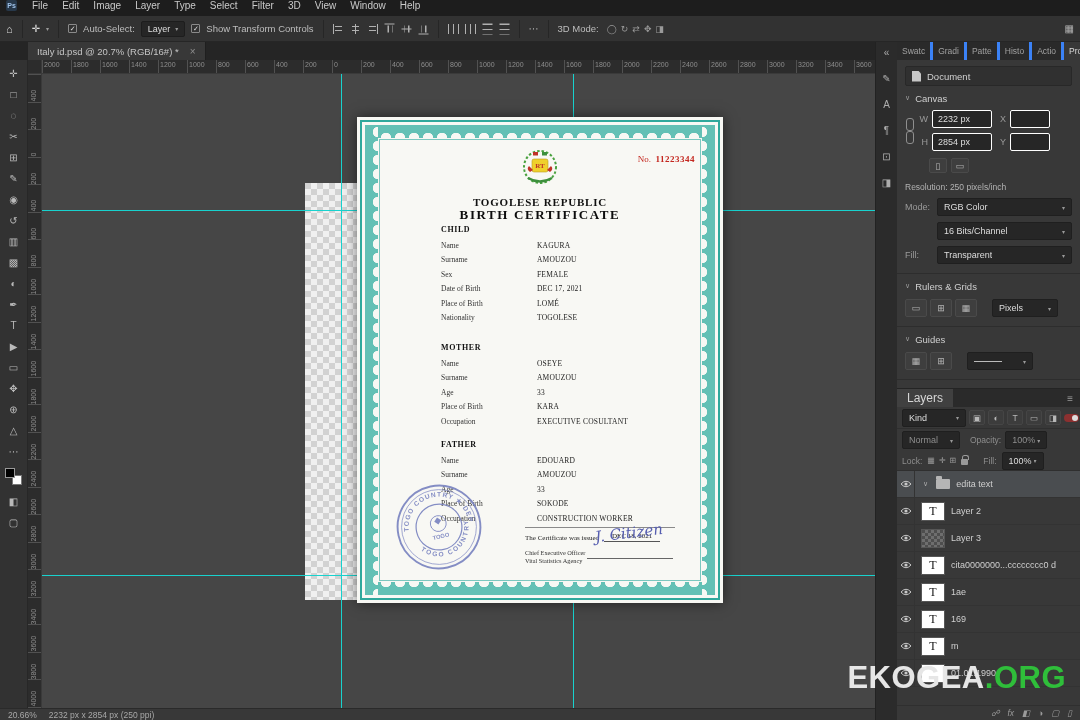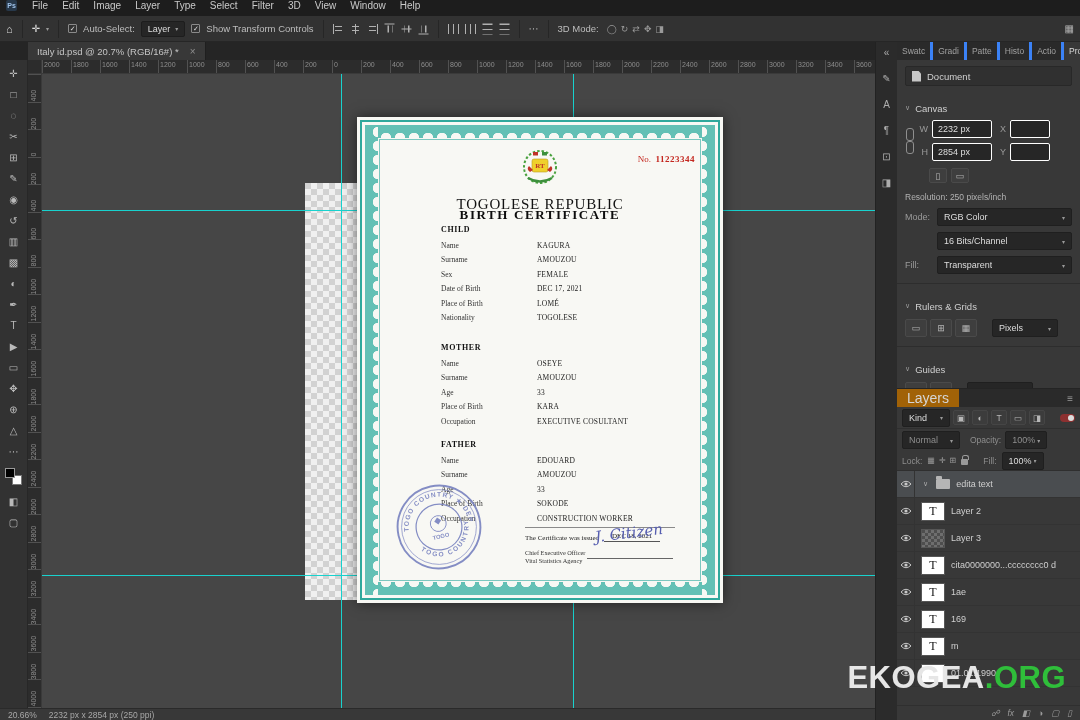--- a/index.html
+++ b/index.html
@@ -65,21 +65,21 @@
   .cf1{position:absolute;inset:3px;border:2px solid #2fa89c}
   .cf2{position:absolute;inset:22px;border:1px solid #7cc7bf}
   .sc{position:absolute;background-color:#63c0b5;background-repeat:repeat}
   .sc-t{top:8px;left:8px;right:8px;height:13px;background-image:radial-gradient(circle at 7px 13px,#f8f8f4 5px,rgba(0,0,0,0) 5.5px);background-size:14px 13px;background-repeat:repeat-x}
   .sc-b{bottom:8px;left:8px;right:8px;height:13px;background-image:radial-gradient(circle at 7px 0,#f8f8f4 5px,rgba(0,0,0,0) 5.5px);background-size:14px 13px;background-repeat:repeat-x}
   .sc-l{left:8px;top:8px;bottom:8px;width:13px;background-image:radial-gradient(circle at 13px 7px,#f8f8f4 5px,rgba(0,0,0,0) 5.5px);background-size:13px 14px;background-repeat:repeat-y}
   .sc-r{right:8px;top:8px;bottom:8px;width:13px;background-image:radial-gradient(circle at 0 7px,#f8f8f4 5px,rgba(0,0,0,0) 5.5px);background-size:13px 14px;background-repeat:repeat-y}
   .cert-no{position:absolute;right:28px;top:37px;font-size:9px;color:#c4271f}
   .cert-no b{letter-spacing:.5px}
   .coat{position:absolute;left:50%;transform:translateX(-50%);top:29px}
-  .cert-republic{position:absolute;left:0;right:0;top:79px;text-align:center;font-size:15px;font-weight:normal;letter-spacing:.8px;color:#111}
+  .cert-republic{position:absolute;left:0;right:0;top:79px;text-align:center;font-size:11px;font-weight:bold;letter-spacing:.8px;color:#111}
   .cert-title{position:absolute;left:0;right:0;top:90px;text-align:center;font-size:13px;font-weight:bold;letter-spacing:1.6px;color:#0d0d0d}
   .cert-sec{position:absolute;left:84px;width:256px}
   .sec-child{top:108px}.sec-mother{top:226px}.sec-father{top:323px}
   .sec-h{font-size:8px;font-weight:bold;letter-spacing:.6px;color:#111;height:16px}
   .crow{height:14.4px;display:flex;align-items:flex-start}
   .cl{flex:0 0 96px;font-size:7.5px;color:#333}
   .cv{font-size:7.5px;color:#1c1c1c;letter-spacing:.2px}
   .issued{position:absolute;left:168px;top:410px;width:150px;border-top:1px solid #8a8a8a;padding-top:4px;display:flex;align-items:flex-end;gap:5px;font-size:7px;color:#222}
   .idate{border-bottom:1px solid #555;padding:0 8px 1px;white-space:nowrap}
   .officer{position:absolute;left:168px;top:432px;font-size:6.3px;line-height:1.3;color:#333}
@@ -89,21 +89,21 @@
 
   
   .iconstrip{position:absolute;top:42px;right:183px;width:22px;bottom:0;background:#2b2b2b;border-left:1px solid #222;display:flex;flex-direction:column;align-items:center;padding-top:5px;gap:15px;z-index:9;font-size:10px;color:#adadad}
   .rightcol{position:absolute;top:42px;right:0;width:183px;bottom:0;background:#383838;z-index:9;font-size:9px;color:#c3c3c3;overflow:hidden}
   .ptabs{height:18px;background:#2a2a2a;display:flex;align-items:stretch;font-size:8.5px;color:#a0a0a0;overflow:hidden}
   .ptab{padding:0 5px;display:flex;align-items:center;border-right:3px solid #3b82f6;white-space:nowrap}
   .ptab.active{background:#383838;color:#dadada}
   .props{padding:6px 8px 0}
   .doc-row{height:20px;background:#303030;border:1px solid #282828;border-radius:2px;display:flex;align-items:center;gap:6px;padding:0 6px;color:#d0d0d0;font-size:9.5px}
   .doc-ico{width:9px;height:11px;background:#c7c7c7;clip-path:polygon(0 0,68% 0,100% 28%,100% 100%,0 100%);flex:none}
-  .sec-head{display:flex;align-items:center;gap:5px;height:20px;color:#cfcfcf;font-size:9.5px;margin-top:12px}
+  .sec-head{display:flex;align-items:center;gap:5px;height:20px;color:#cfcfcf;font-size:9.5px;margin-top:2px}
   .chev{font-size:7px;color:#9a9a9a}
   .dims{display:flex;align-items:center;gap:4px;margin-top:2px}
   .dimcol{display:flex;flex-direction:column;gap:5px}
   .dimrow{display:flex;align-items:center;gap:4px}
   .chain{position:relative;width:9px;height:34px;flex:none}
   .chain::before,.chain::after{content:"";position:absolute;left:1px;width:6px;height:11px;border:1px solid #8f8f8f;border-radius:3px}
   .chain::before{top:4px}.chain::after{bottom:4px}
   .flabel{color:#9a9a9a;font-size:9px;width:10px;text-align:right;flex:none}
   .fbox{height:18px;background:#262626;border:1px solid #ffffff;border-radius:2px;display:flex;align-items:center;padding:0 5px;color:#ddd;font-size:9px}
   .fbox.w62{width:60px}.fbox.w40{width:40px}
@@ -118,24 +118,24 @@
   .indent{margin-left:32px}
   .divider{border:none;border-top:1px solid #2d2d2d;margin:9px -8px 0}
   .icons-row{display:flex;gap:3px;align-items:center;margin-top:3px}
   .icobtn{width:22px;height:18px;border:1px solid #4a4a4a;border-radius:2px;background:#3e3e3e;display:flex;align-items:center;justify-content:center;font-size:9px;color:#b5b5b5;flex:none}
   .units{width:66px;flex:none;margin-left:12px}
   .line-sample{width:28px;height:1px;background:#bbb}
 
   
   .layers{position:absolute;left:0;right:0;top:346px;bottom:0;background:#383838;border-top:1px solid #242424;display:flex;flex-direction:column}
   .ltabs{height:18px;background:#2a2a2a;display:flex;align-items:stretch;flex:none}
-  .ltab{background:#a16207;padding:0 10px;display:flex;align-items:center;font-size:14px;color:#d5d5d5}
+  .ltab{background:#404040;padding:0 10px;display:flex;align-items:center;font-size:12px;color:#d5d5d5}
   .lmenu{margin-left:auto;padding:0 7px;display:flex;align-items:center;color:#9a9a9a;font-size:10px}
   .lfilter{height:22px;display:flex;align-items:center;gap:3px;padding:0 5px;border-bottom:1px solid #2f2f2f;flex:none}
-  .select.kind{width:48px;flex:none}
+  .select.kind{width:64px;flex:none}
   .fic{width:16px;height:15px;border:1px solid #454545;background:#3c3c3c;display:flex;align-items:center;justify-content:center;font-size:8.5px;color:#b8b8b8;border-radius:2px;flex:none}
   .fswitch{margin-left:auto;width:15px;height:8px;border-radius:4px;background:#8c3030;position:relative;flex:none}
   .fswitch::after{content:"";position:absolute;right:1px;top:1px;width:6px;height:6px;border-radius:50%;background:#ddd}
   .lblend{height:22px;display:flex;align-items:center;gap:4px;padding:0 5px;color:#8e8e8e;font-size:8.5px;flex:none}
   .lblend .select{color:#8e8e8e}
   .llock{height:20px;display:flex;align-items:center;gap:5px;padding:0 5px;color:#8e8e8e;font-size:8.5px;border-bottom:1px solid #2f2f2f;flex:none}
   .lockic{font-size:8px;color:#9a9a9a}
   .padlock{width:7px;height:6px;background:#9a9a9a;border-radius:1px;position:relative;display:inline-block;margin-top:3px}
   .padlock::before{content:"";position:absolute;top:-4px;left:1px;width:5px;height:4px;border:1px solid #9a9a9a;border-bottom:none;border-radius:2.5px 2.5px 0 0}
   .lrows{flex:1;overflow:hidden}

